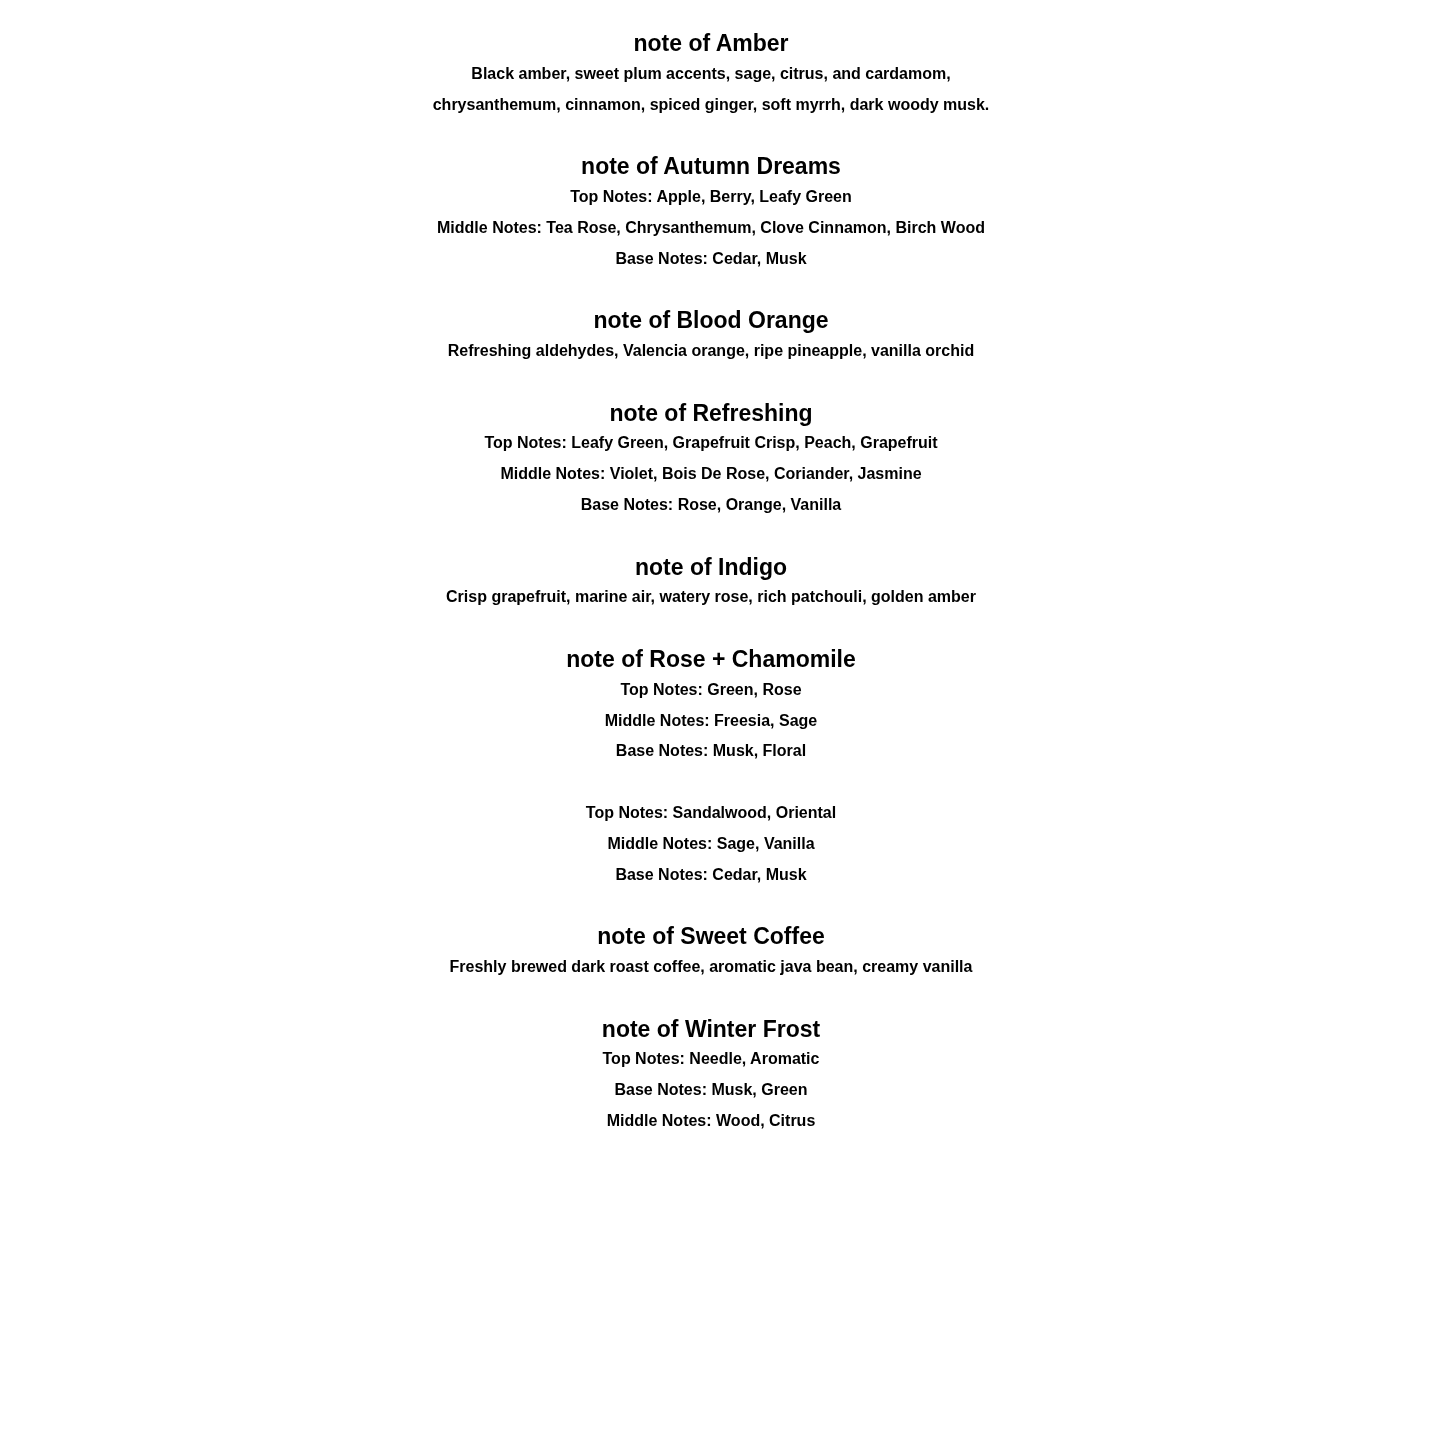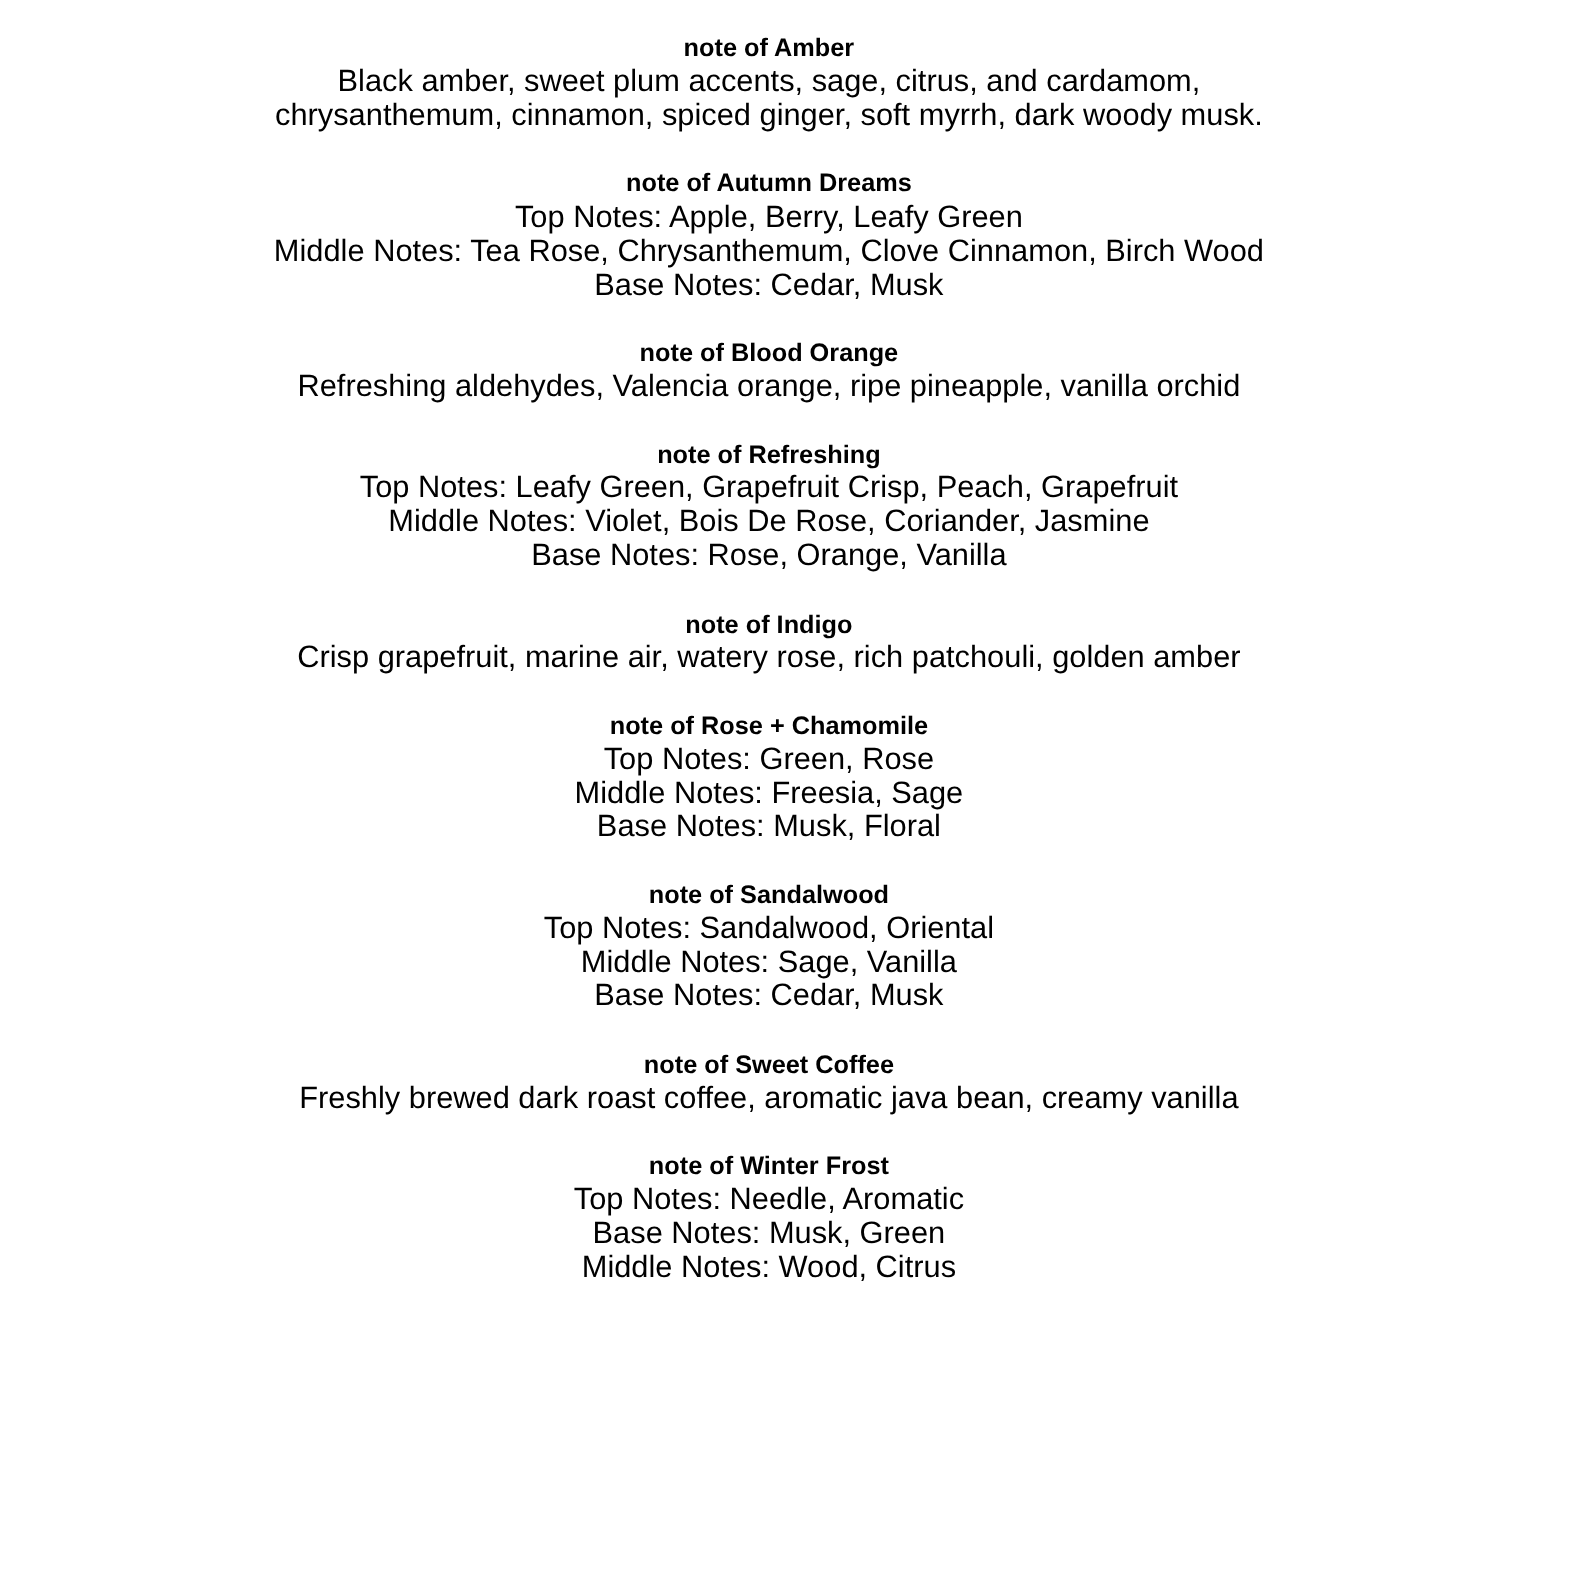--- a/index.html
+++ b/index.html
@@ -12,35 +12,36 @@
     height: 1445px;
     overflow: hidden;
     font-family: "Liberation Sans", "DejaVu Sans", sans-serif;
     color: #000000;
   }
   .doc {
     box-sizing: border-box;
     width: 1398px;
     padding-top: 28px;
     text-align: center;
+    margin-left: 12px;
   }
   .note-section {
     margin: 0 0 30.8px 0;
   }
   .note-title {
     margin: 0;
     font-size: 23px;
     line-height: 30.8px;
     font-weight: bold;
   }
   .note-line {
     margin: 0;
-    font-size: 28px;
+    font-size: 16px;
     line-height: 30.8px;
-    font-weight: normal;
+    font-weight: bold;
     white-space: nowrap;
   }
 </style>
 </head>
 <body>
 
 <main class="doc">
     <section class="note-section">
       <h2 class="note-title">note of Amber</h2>
       <p class="note-line">Black amber, sweet plum accents, sage, citrus, and cardamom,</p>
@@ -66,21 +67,20 @@
       <h2 class="note-title">note of Indigo</h2>
       <p class="note-line">Crisp grapefruit, marine air, watery rose, rich patchouli, golden amber</p>
     </section>
     <section class="note-section">
       <h2 class="note-title">note of Rose + Chamomile</h2>
       <p class="note-line">Top Notes: Green, Rose</p>
       <p class="note-line">Middle Notes: Freesia, Sage</p>
       <p class="note-line">Base Notes: Musk, Floral</p>
     </section>
     <section class="note-section">
-      <h2 class="note-title">note of Sandalwood</h2>
       <p class="note-line">Top Notes: Sandalwood, Oriental</p>
       <p class="note-line">Middle Notes: Sage, Vanilla</p>
       <p class="note-line">Base Notes: Cedar, Musk</p>
     </section>
     <section class="note-section">
       <h2 class="note-title">note of Sweet Coffee</h2>
       <p class="note-line">Freshly brewed dark roast coffee, aromatic java bean, creamy vanilla</p>
     </section>
     <section class="note-section">
       <h2 class="note-title">note of Winter Frost</h2>

